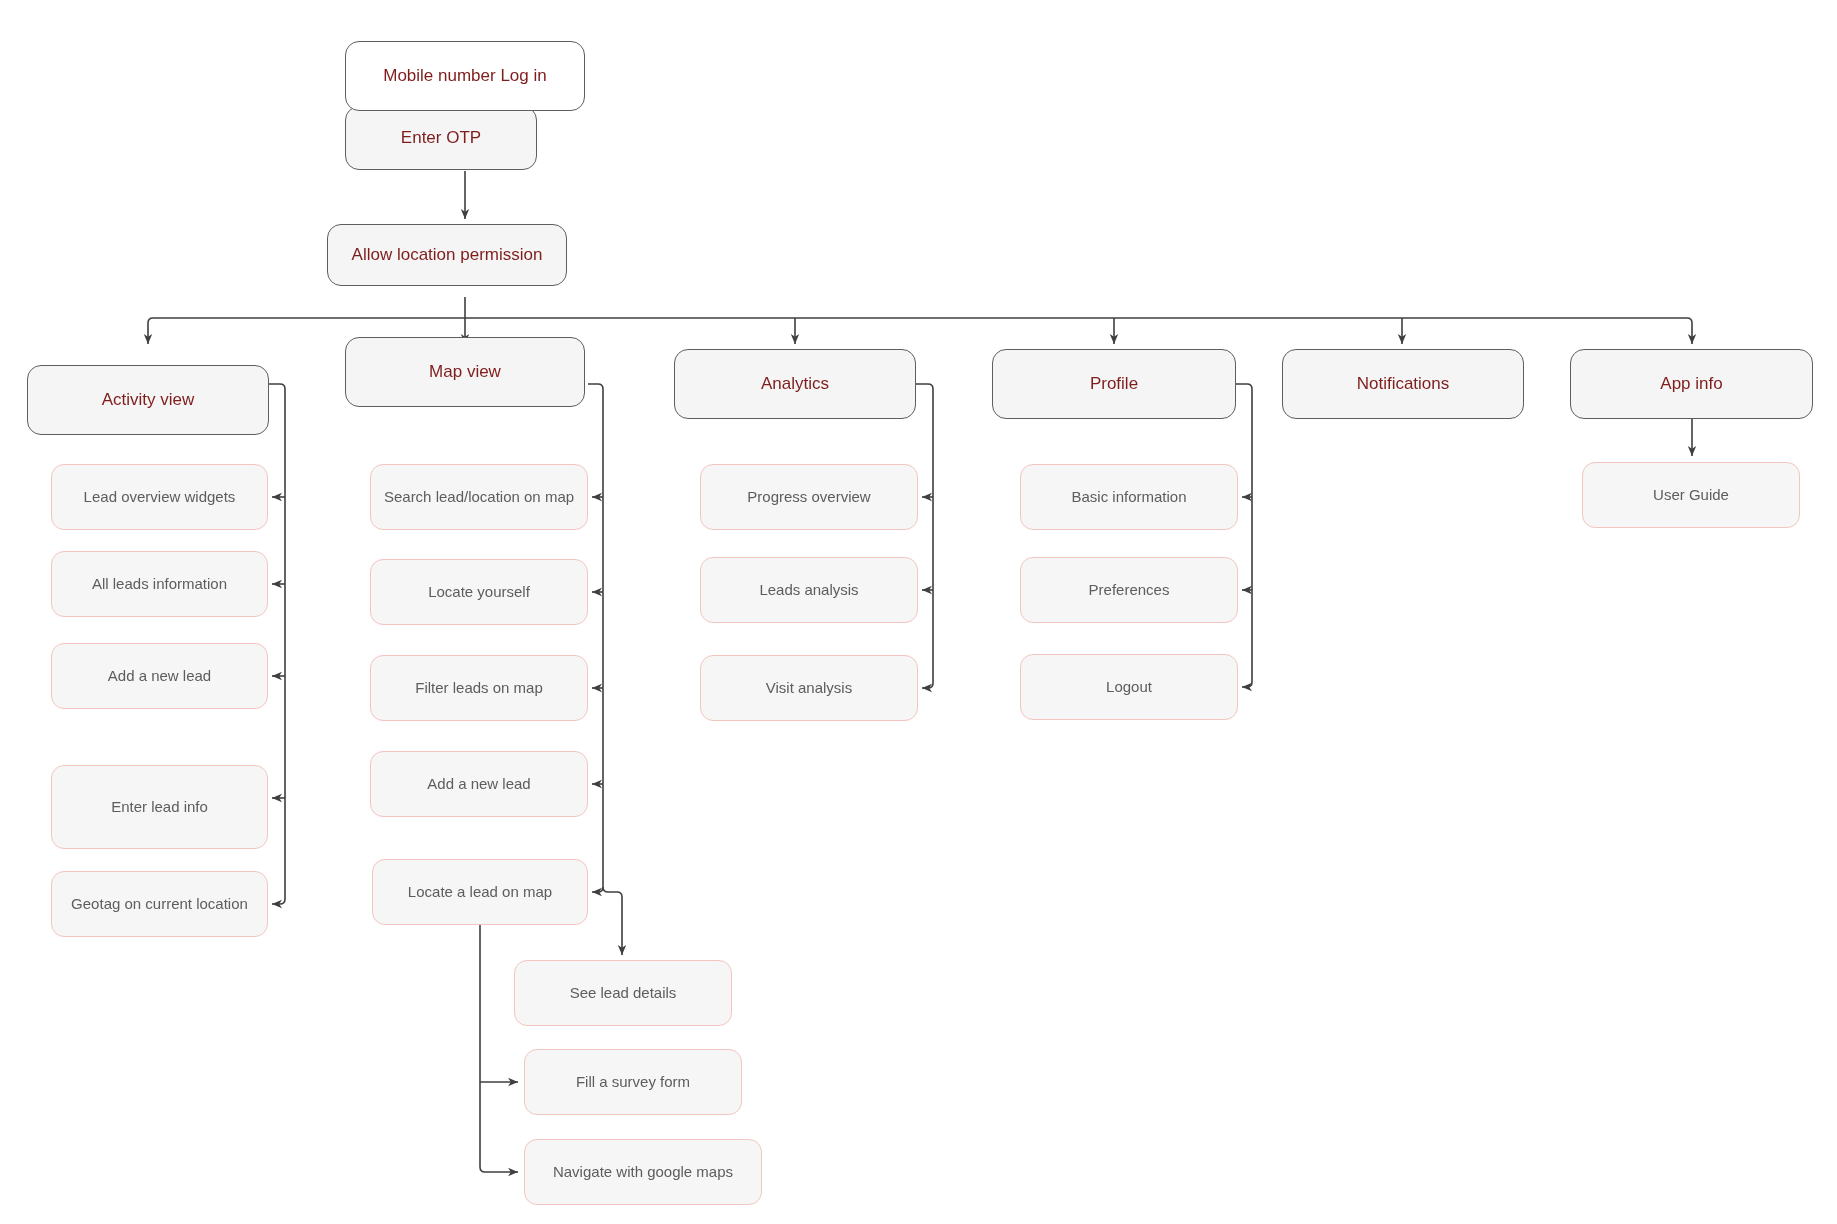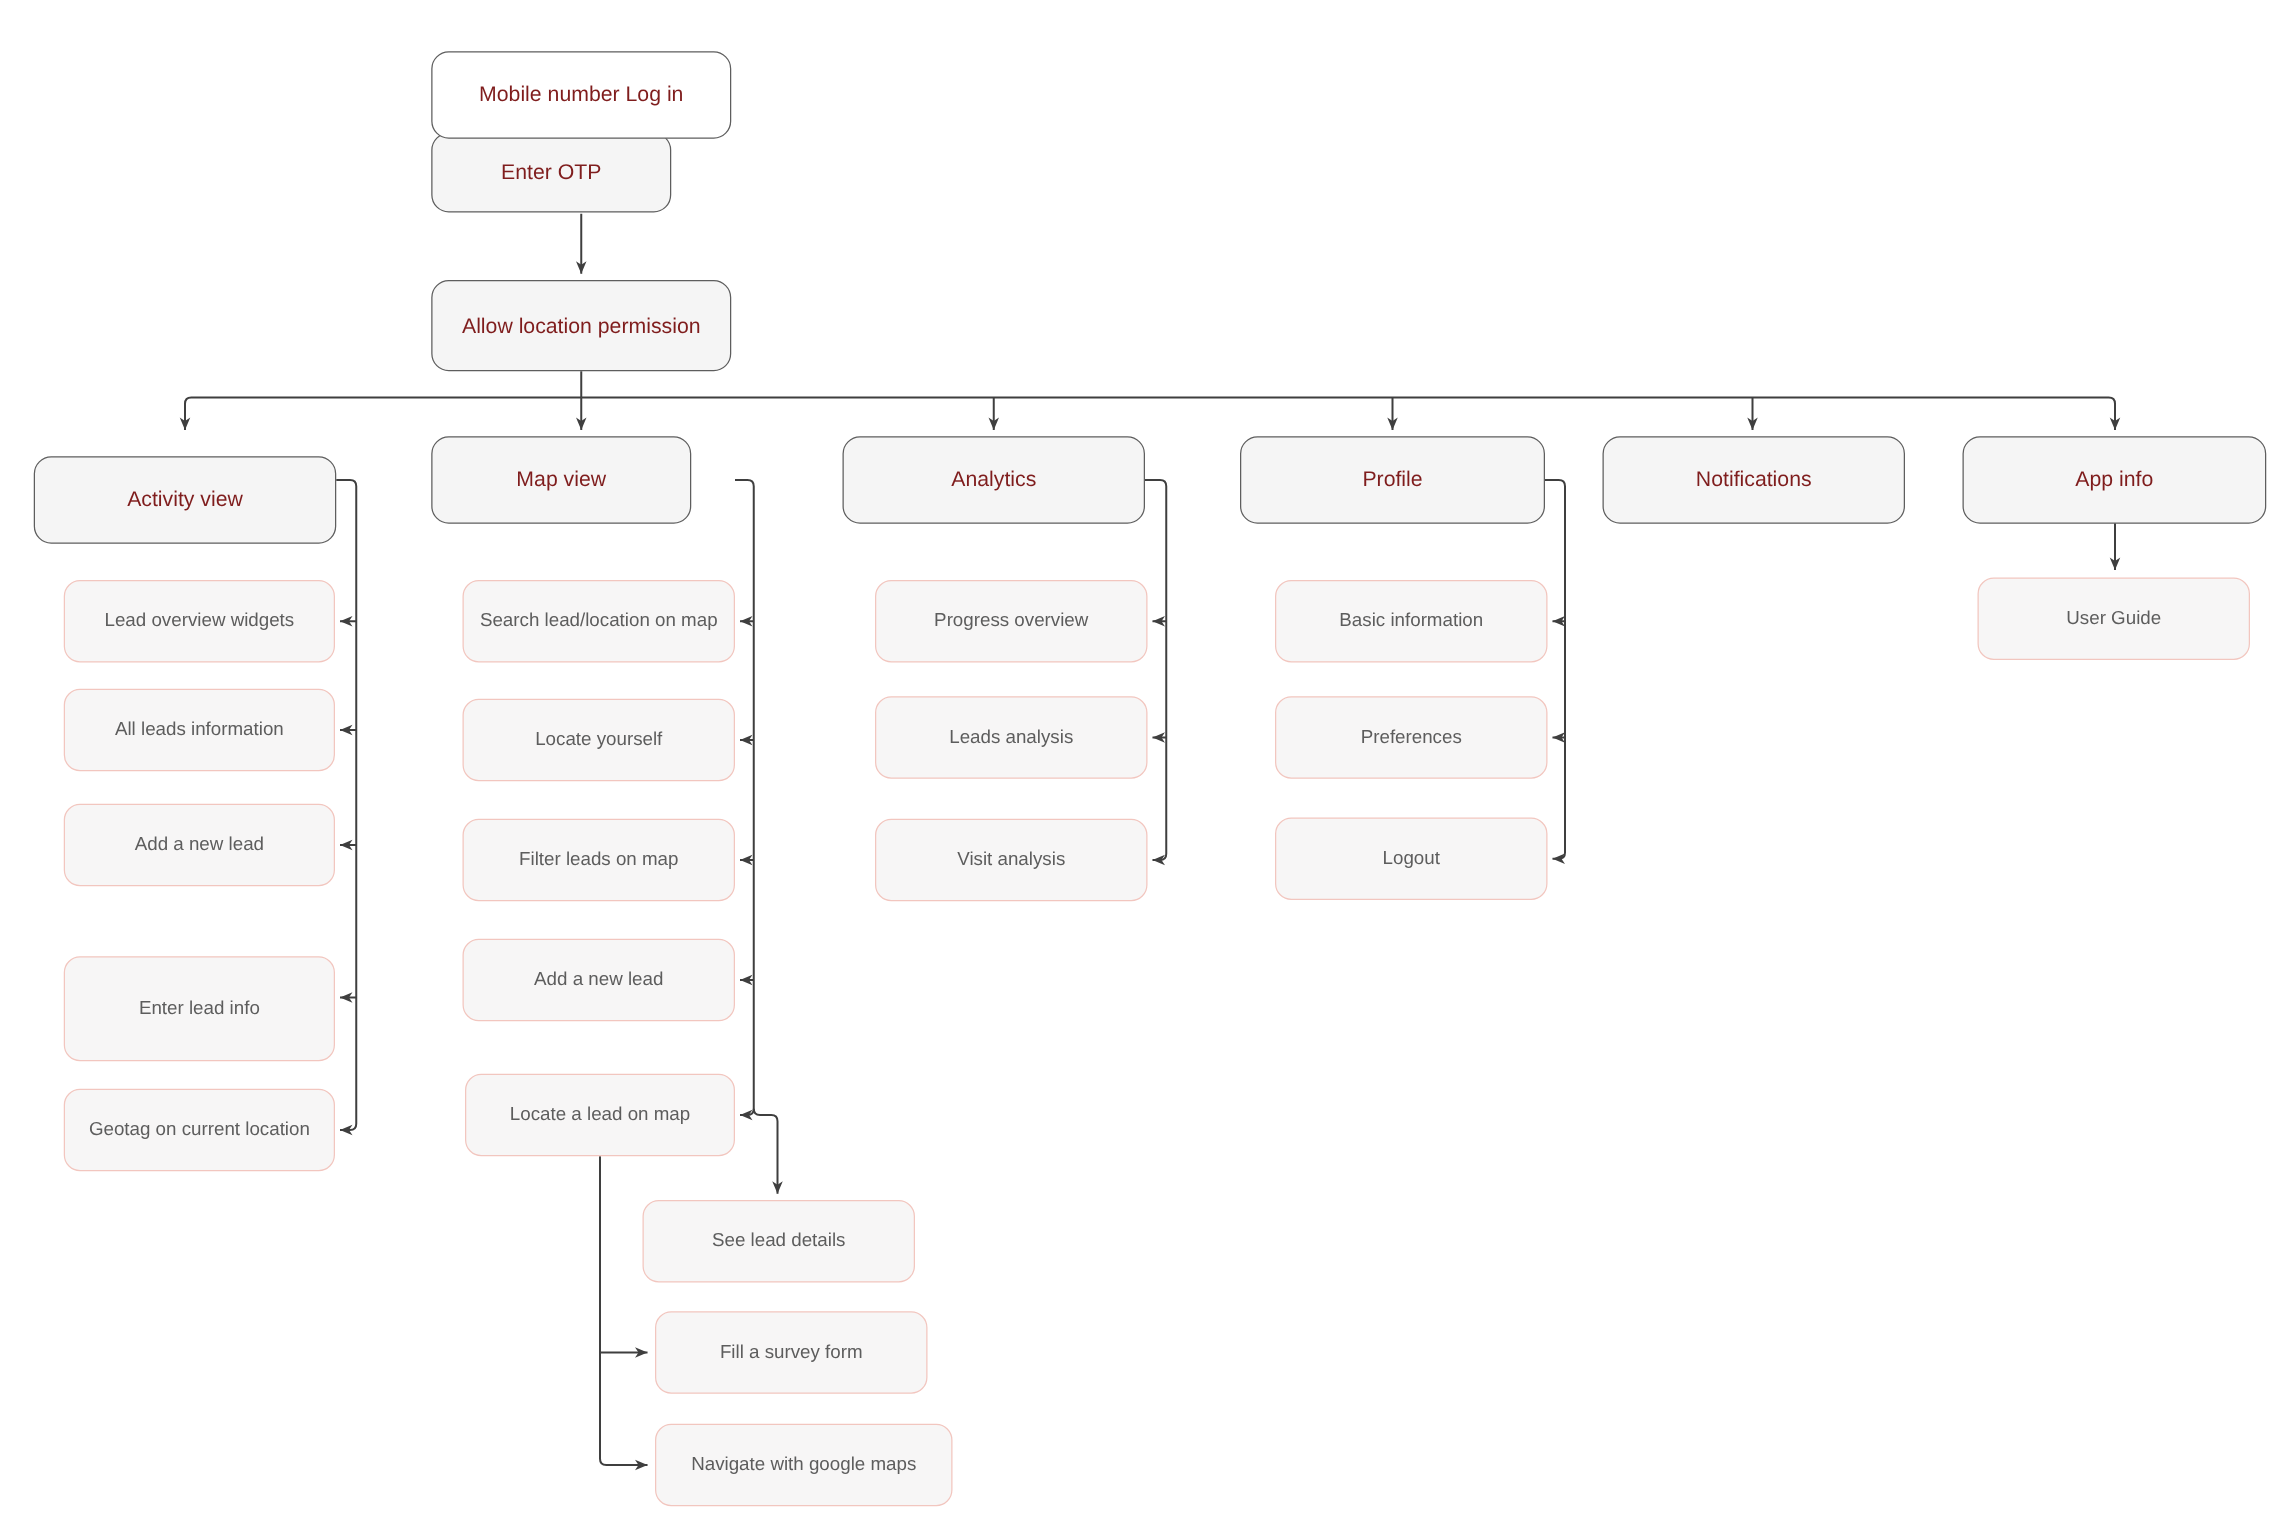--- a/index.html
+++ b/index.html
@@ -84,28 +84,28 @@
     </g>
   </svg>
 
   <div class="node main" style="left:345px;top:106px;width:192px;height:64px">
     <span class="lbl">Enter OTP</span>
   </div>
   <div class="node main login" style="left:345px;top:41px;width:240px;height:70px">
     <span class="lbl">Mobile number Log in</span>
   </div>
 
-  <div class="node main" style="left:345px;top:224px;width:240px;height:73px">
+  <div class="node main" style="left:327px;top:224px;width:240px;height:62px">
     <span class="lbl">Allow location permission</span>
   </div>
 
   <div class="node main" style="left:27px;top:365px;width:242px;height:70px">
     <span class="lbl">Activity view</span>
   </div>
-  <div class="node main" style="left:345px;top:349px;width:208px;height:70px">
+  <div class="node main" style="left:345px;top:337px;width:240px;height:70px">
     <span class="lbl">Map view</span>
   </div>
   <div class="node main" style="left:674px;top:349px;width:242px;height:70px">
     <span class="lbl">Analytics</span>
   </div>
   <div class="node main" style="left:992px;top:349px;width:244px;height:70px">
     <span class="lbl">Profile</span>
   </div>
   <div class="node main" style="left:1282px;top:349px;width:242px;height:70px">
     <span class="lbl">Notifications</span>

